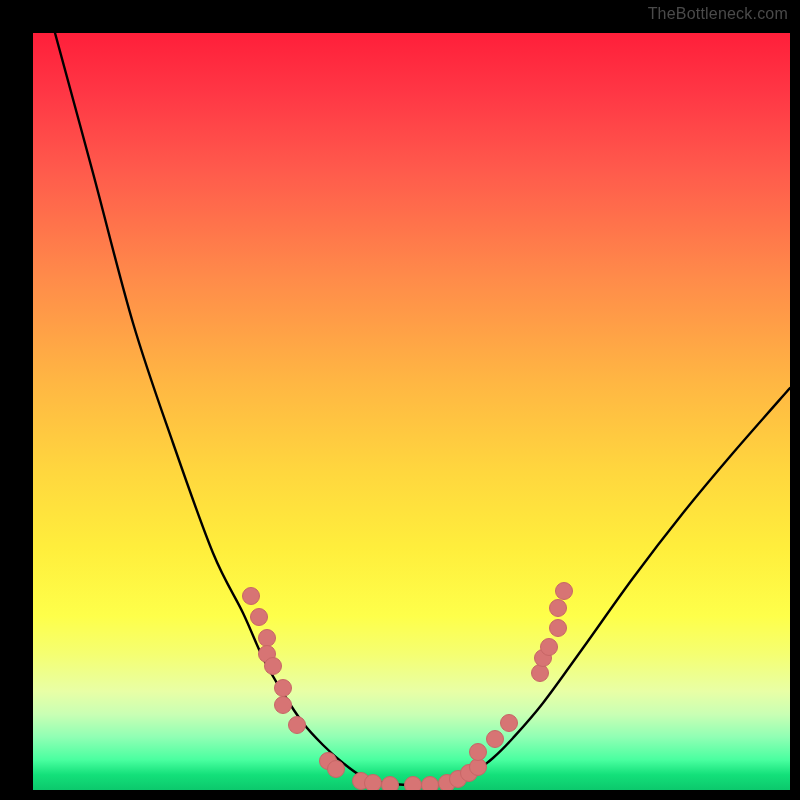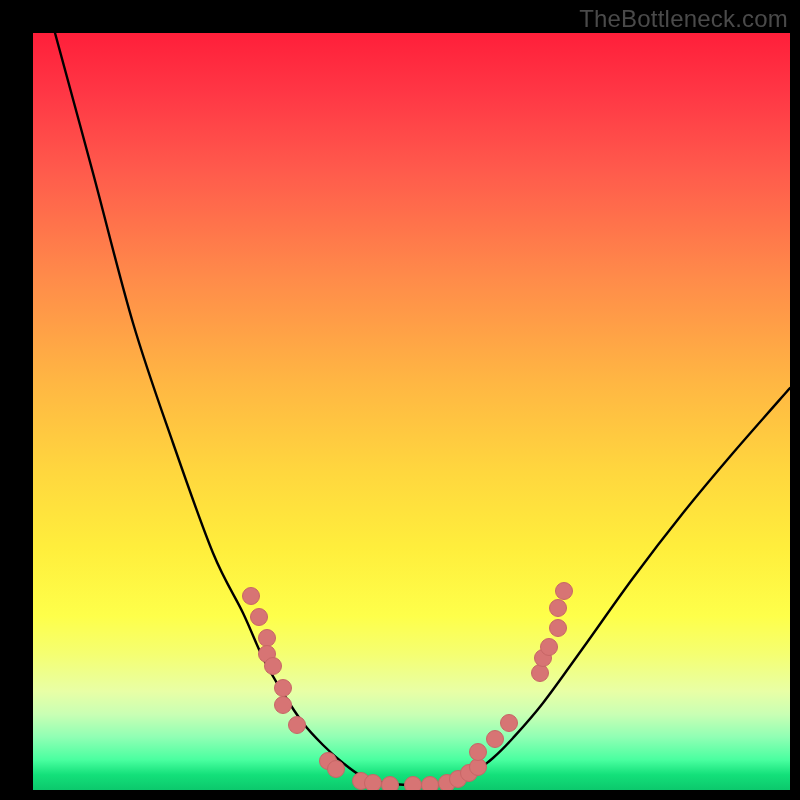--- a/index.html
+++ b/index.html
@@ -47,21 +47,21 @@
       #4affa0 96%,
       #13e07a 98%,
       #0cc86c 100%
     );
   }
   .watermark {
     position: absolute;
     top: 5px;
     right: 12px;
     color: #4a4a4a;
-    font-size: 24px;
+    font-size: 16px;
     font-weight: 400;
     letter-spacing: 0.2px;
   }
   svg.curve {
     position: absolute;
     inset: 0;
     width: 100%;
     height: 100%;
     overflow: visible;
   }

